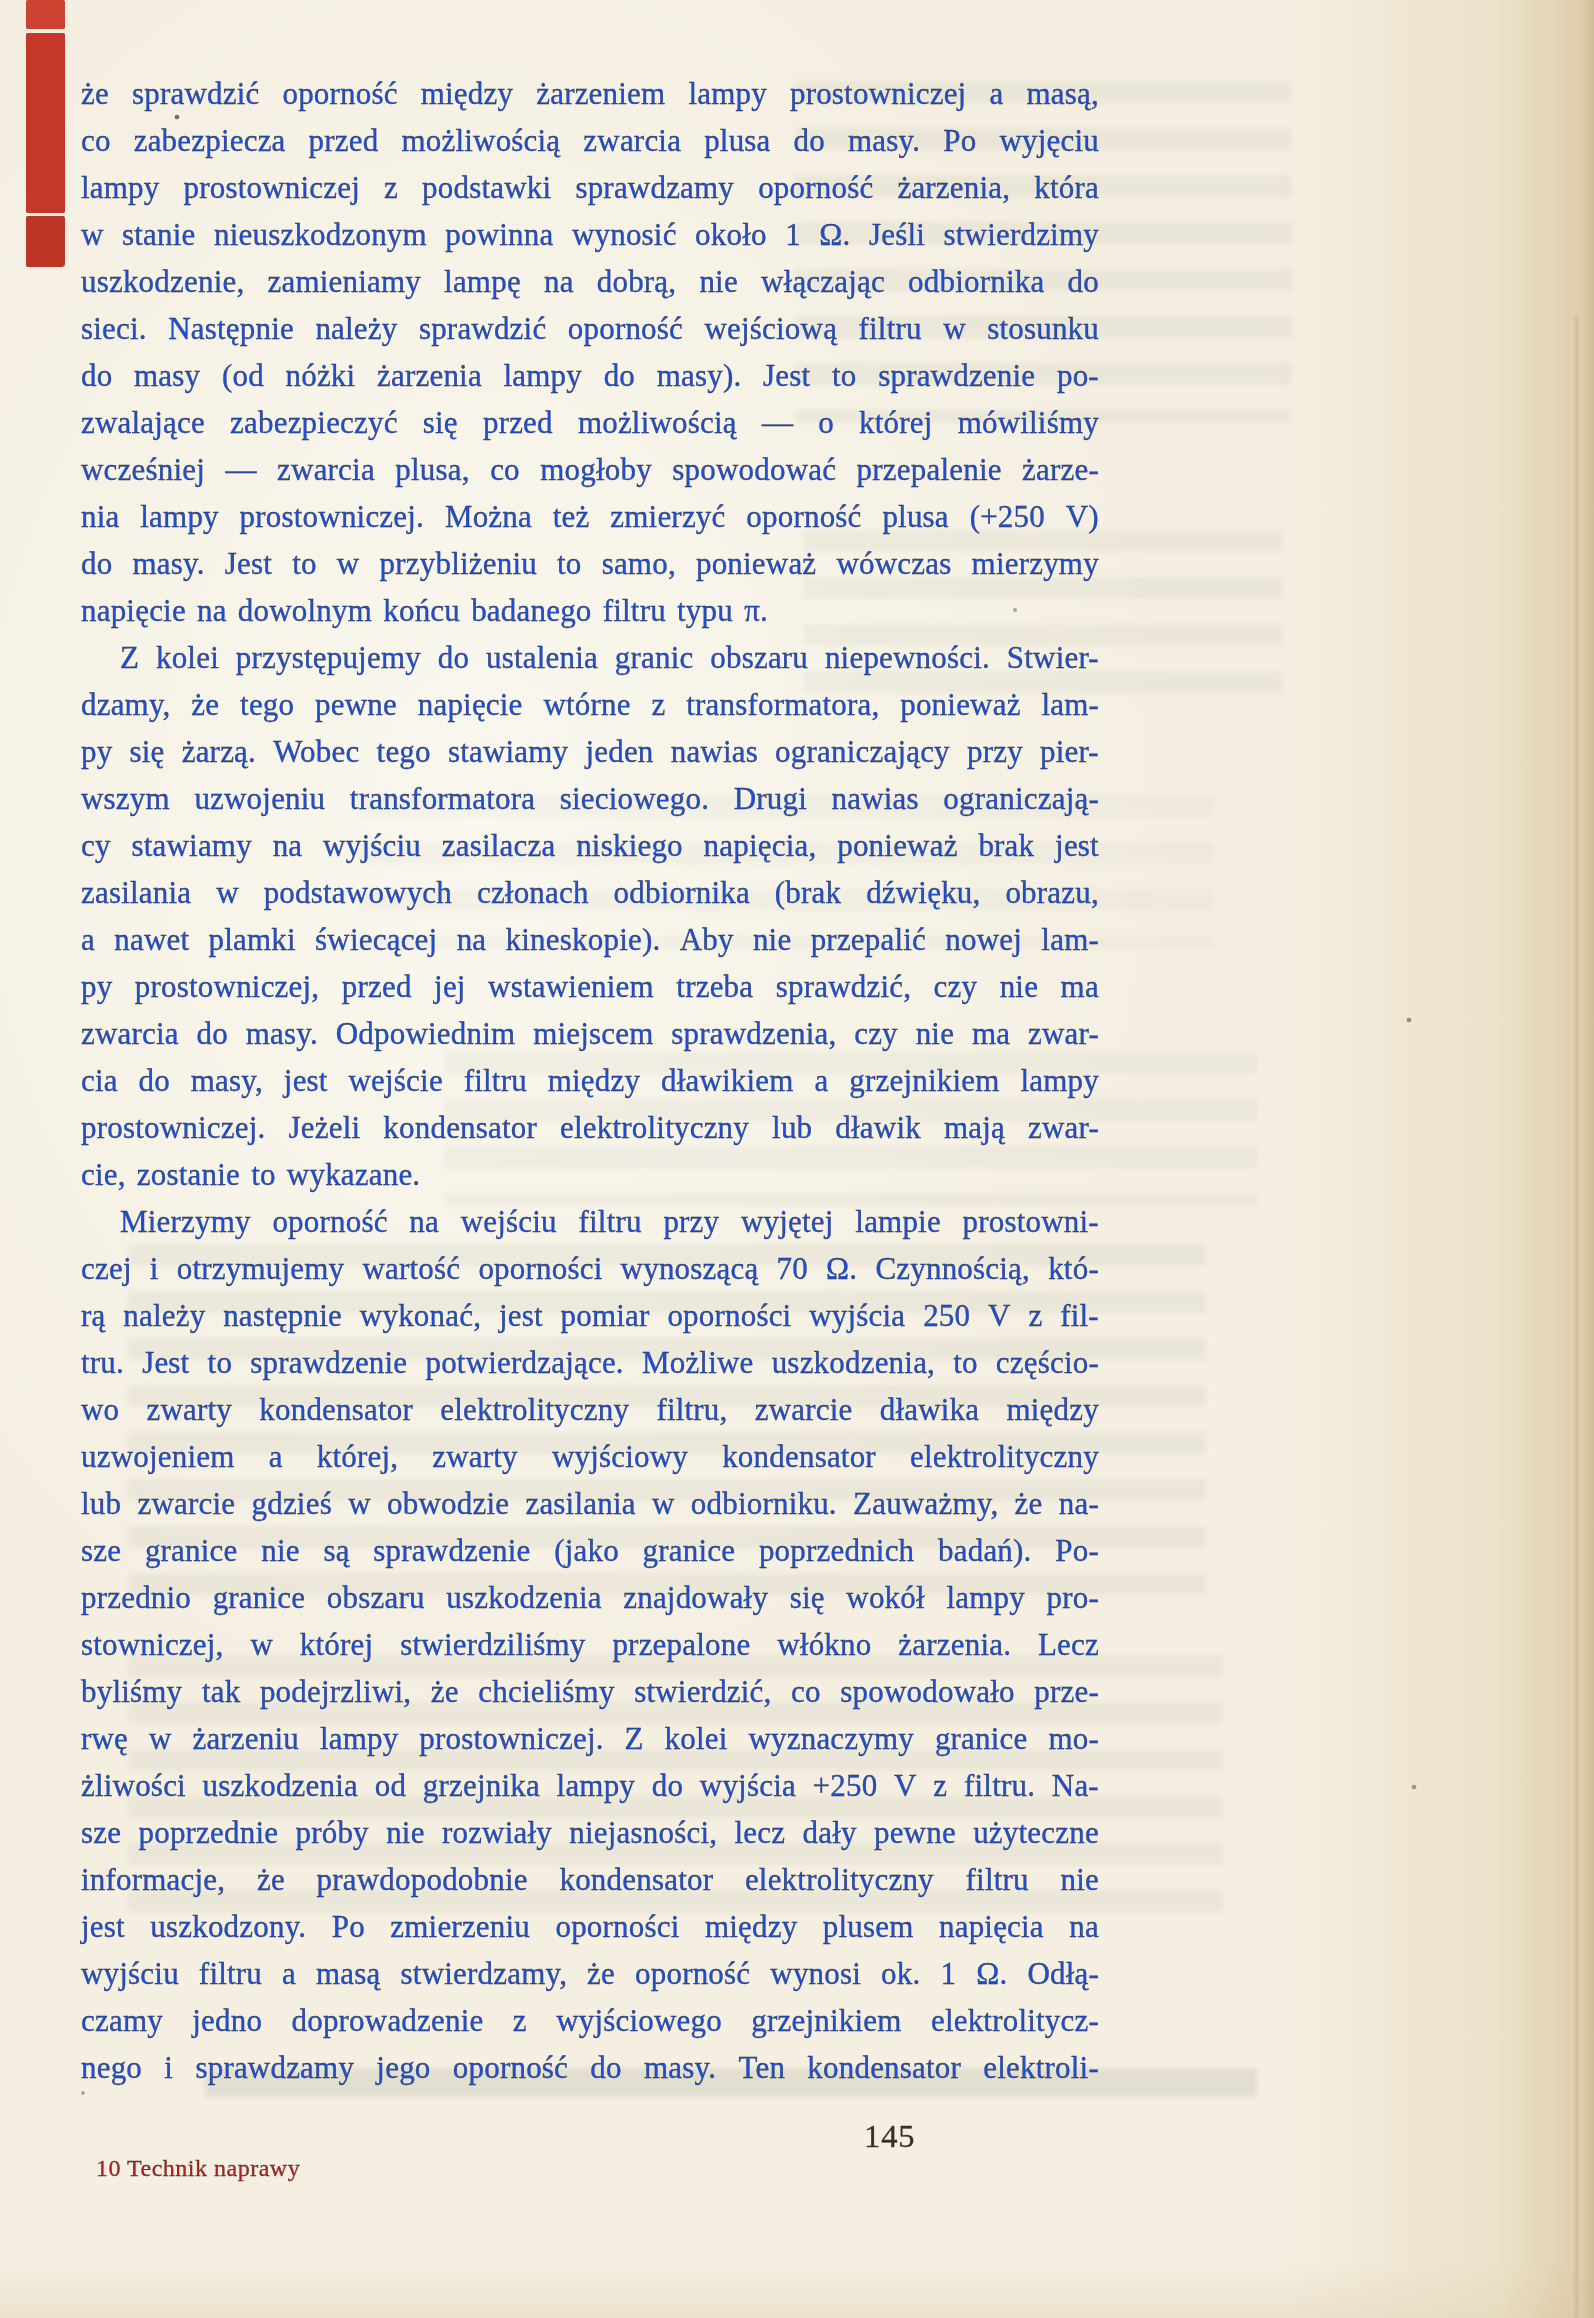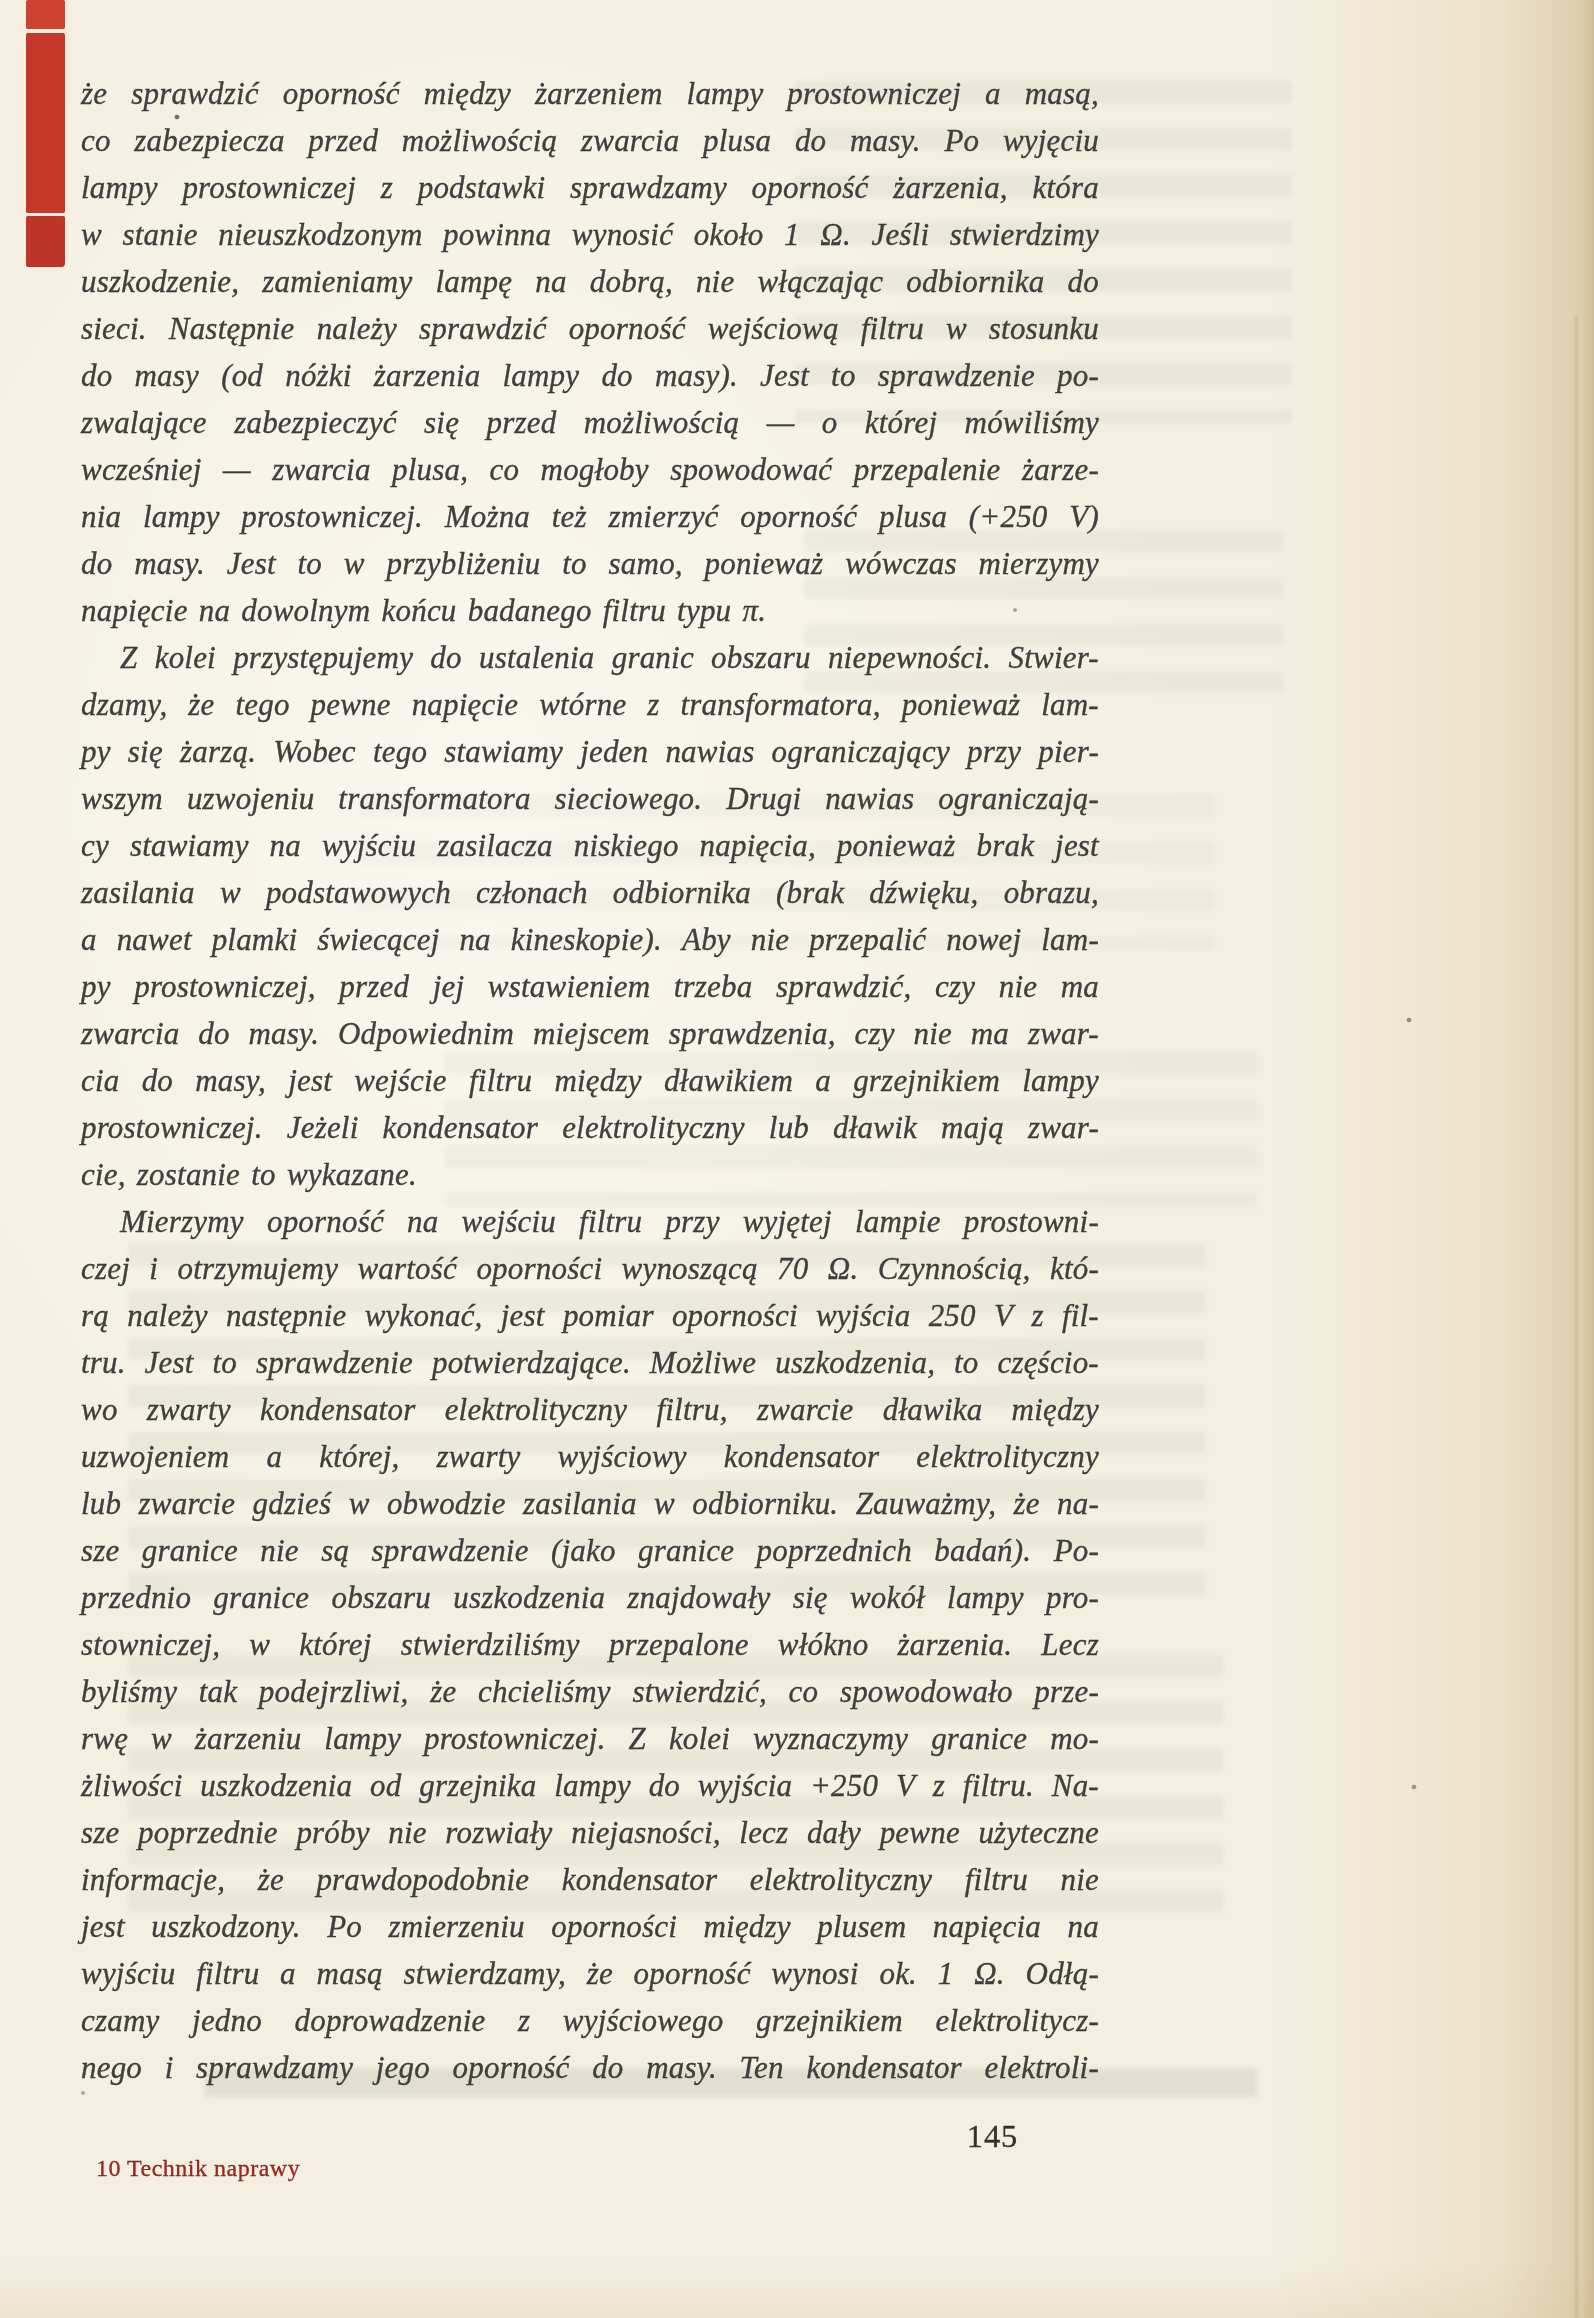--- a/index.html
+++ b/index.html
@@ -41,39 +41,39 @@
   .speckles{position:absolute;left:0;top:0;width:1.7px;height:1.7px;border-radius:50%;
     background:transparent;pointer-events:none;
     box-shadow:176px 116px 0 1.3px rgba(70,68,58,.75),
                1408px 1019px 0 1.3px rgba(70,68,58,.55),
                1413px 1786px 0 1.3px rgba(70,68,58,.5),
                1014px 609px 0 0.9px rgba(70,68,58,.45),
                82px 2092px 0 0.9px rgba(70,68,58,.4);}
   
   .text-block{
     position:absolute;left:81px;top:70px;width:1018px;
-    color:#404040;font-size:31px;letter-spacing:0.2px;font-style:italic;
+    color:#1d4ed8;font-size:31px;letter-spacing:0.2px;
     -webkit-text-stroke:0.3px #35312a;
   }
   .paragraph{margin:0;}
   .line{
     display:flex;flex-wrap:nowrap;align-items:baseline;
     height:47px;line-height:47px;
     justify-content:space-between;box-sizing:border-box;
   }
   .line.short{justify-content:flex-start;gap:0.36em;}
   .line.first-indent{padding-left:39px;}
   .line span{white-space:nowrap;}
   .footer-sig{
     position:absolute;left:96px;top:2155px;
     font-size:24px;color:#b91c1c;letter-spacing:0.5px;
     -webkit-text-stroke:0.3px #3c382e;
   }
   .page-number{
-    position:absolute;left:864px;top:2118px;width:257px;text-align:center;
+    position:absolute;left:864px;top:2118px;width:257px;text-align:left;
     font-size:32.5px;color:#35312a;letter-spacing:0.9px;
     -webkit-text-stroke:0.3px #35312a;
   }
 </style>
 </head>
 <body>
 
 <div class="page">
   <div class="paper-tone"></div>
 

